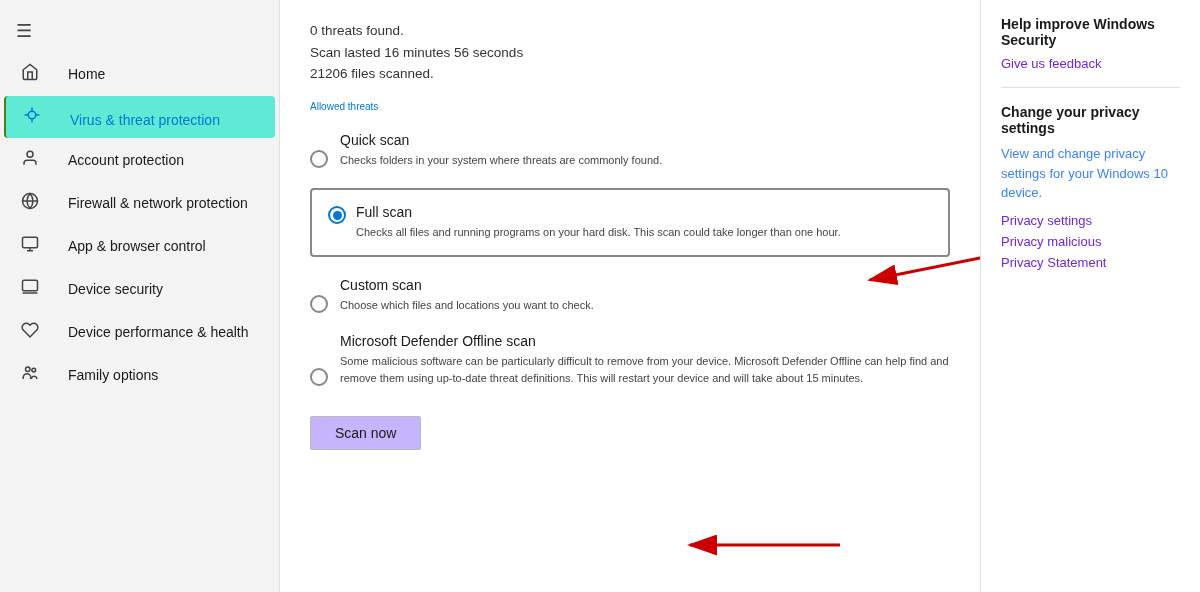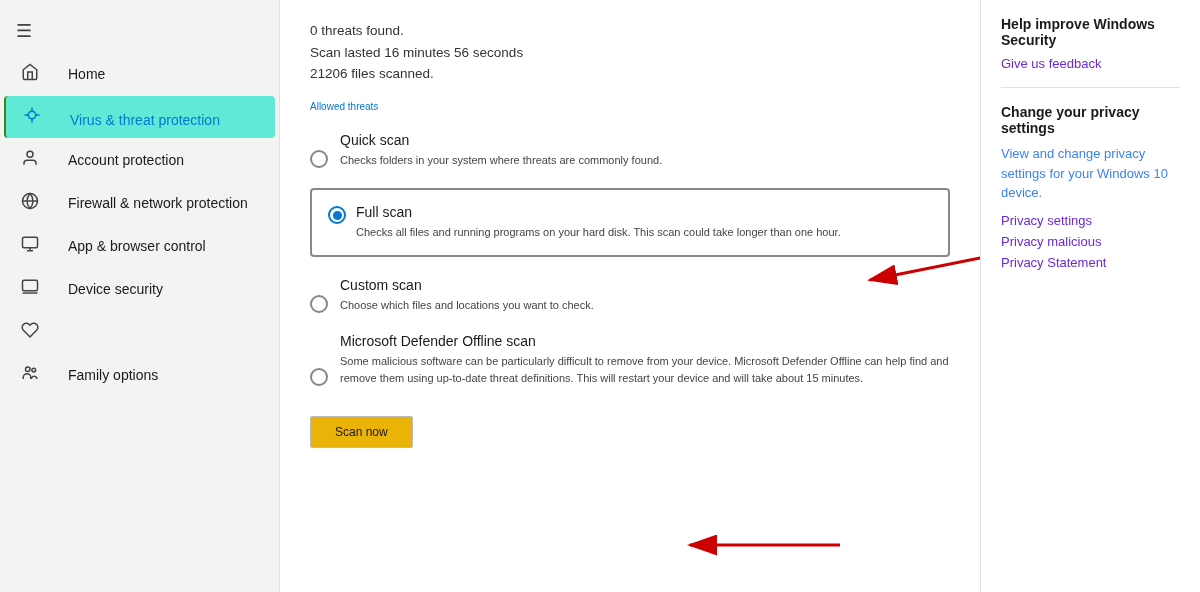--- a/index.html
+++ b/index.html
@@ -133,25 +133,25 @@
       color: #1a1a1a;
       margin-bottom: 4px;
     }
     .option-text .option-desc {
       font-size: 11px;
       color: #444;
       line-height: 1.5;
     }
 
     .scan-now-btn {
-      background: #eab308;
+      background: #c4b5fd;
       border: 1px solid #bbb;
       border-radius: 2px;
       padding: 8px 24px;
-      font-size: 12px;
+      font-size: 14px;
       cursor: pointer;
       margin-top: 10px;
       color: #1a1a1a;
     }
 
     
     .right-panel {
       width: 220px;
       min-width: 220px;
       padding: 16px 20px;
@@ -236,20 +236,21 @@
         <span class="nav-icon"><svg width="18" height="18" viewBox="0 0 24 24" fill="none" stroke="#444" stroke-width="2">
             <rect x="2" y="3" width="20" height="14" rx="2"></rect>
             <line x1="2" y1="20" x2="22" y2="20"></line>
           </svg></span>
         <span class="nav-label">Device security</span>
       </div>
       <div class="nav-item">
         <span class="nav-icon"><svg width="18" height="18" viewBox="0 0 24 24" fill="none" stroke="#444" stroke-width="2">
             <path d="M20.84 4.61a5.5 5.5 0 0 0-7.78 0L12 5.67l-1.06-1.06a5.5 5.5 0 0 0-7.78 7.78l1.06 1.06L12 21.23l7.78-7.78 1.06-1.06a5.5 5.5 0 0 0 0-7.78z"></path>
           </svg></span>
+        <span class="nav-label">Device performance &amp; health</span>
       </div>
       <div class="nav-item">
         <span class="nav-icon"><svg width="18" height="18" viewBox="0 0 24 24" fill="none" stroke="#444" stroke-width="2">
             <circle cx="9" cy="7" r="3"></circle>
             <circle cx="17" cy="8" r="2.5"></circle>
             <path d="M3 20v-2a5 5 0 0 1 10 0v2"></path>
             <path d="M14 20v-1.5a4 4 0 0 1 7 0V20"></path>
           </svg></span>
         <span class="nav-label">Family options</span>
       </div>

